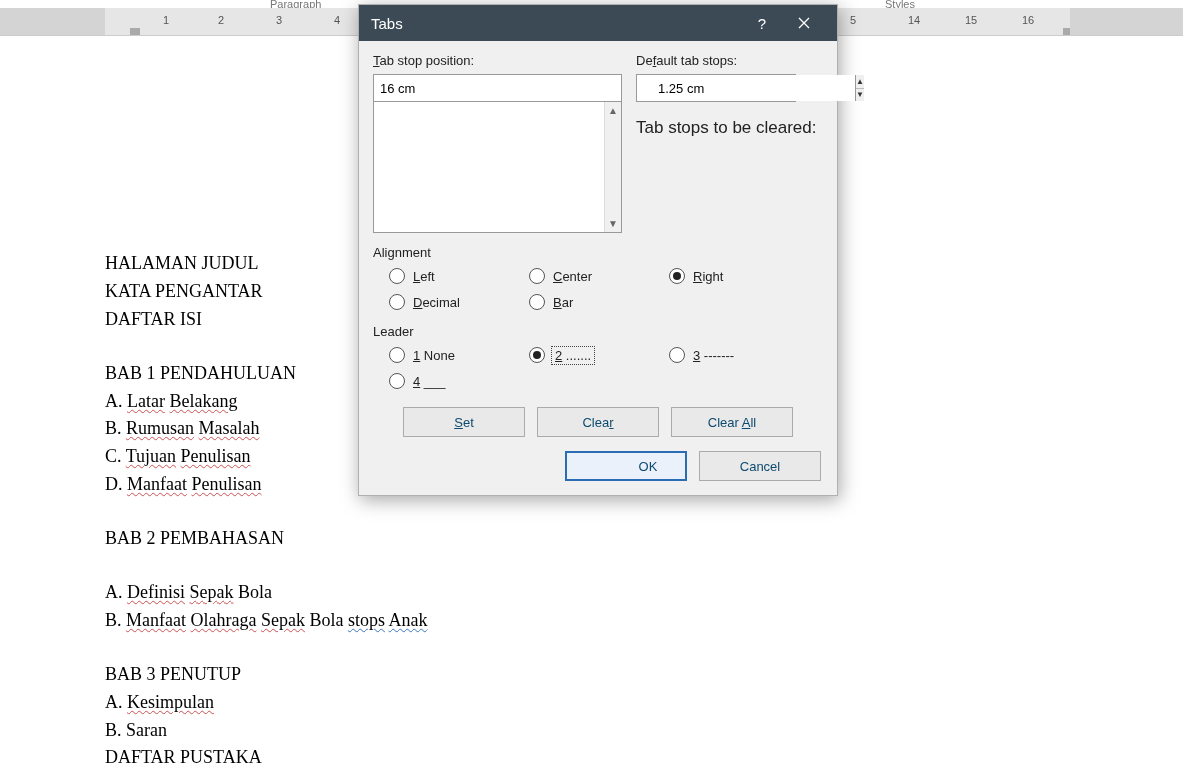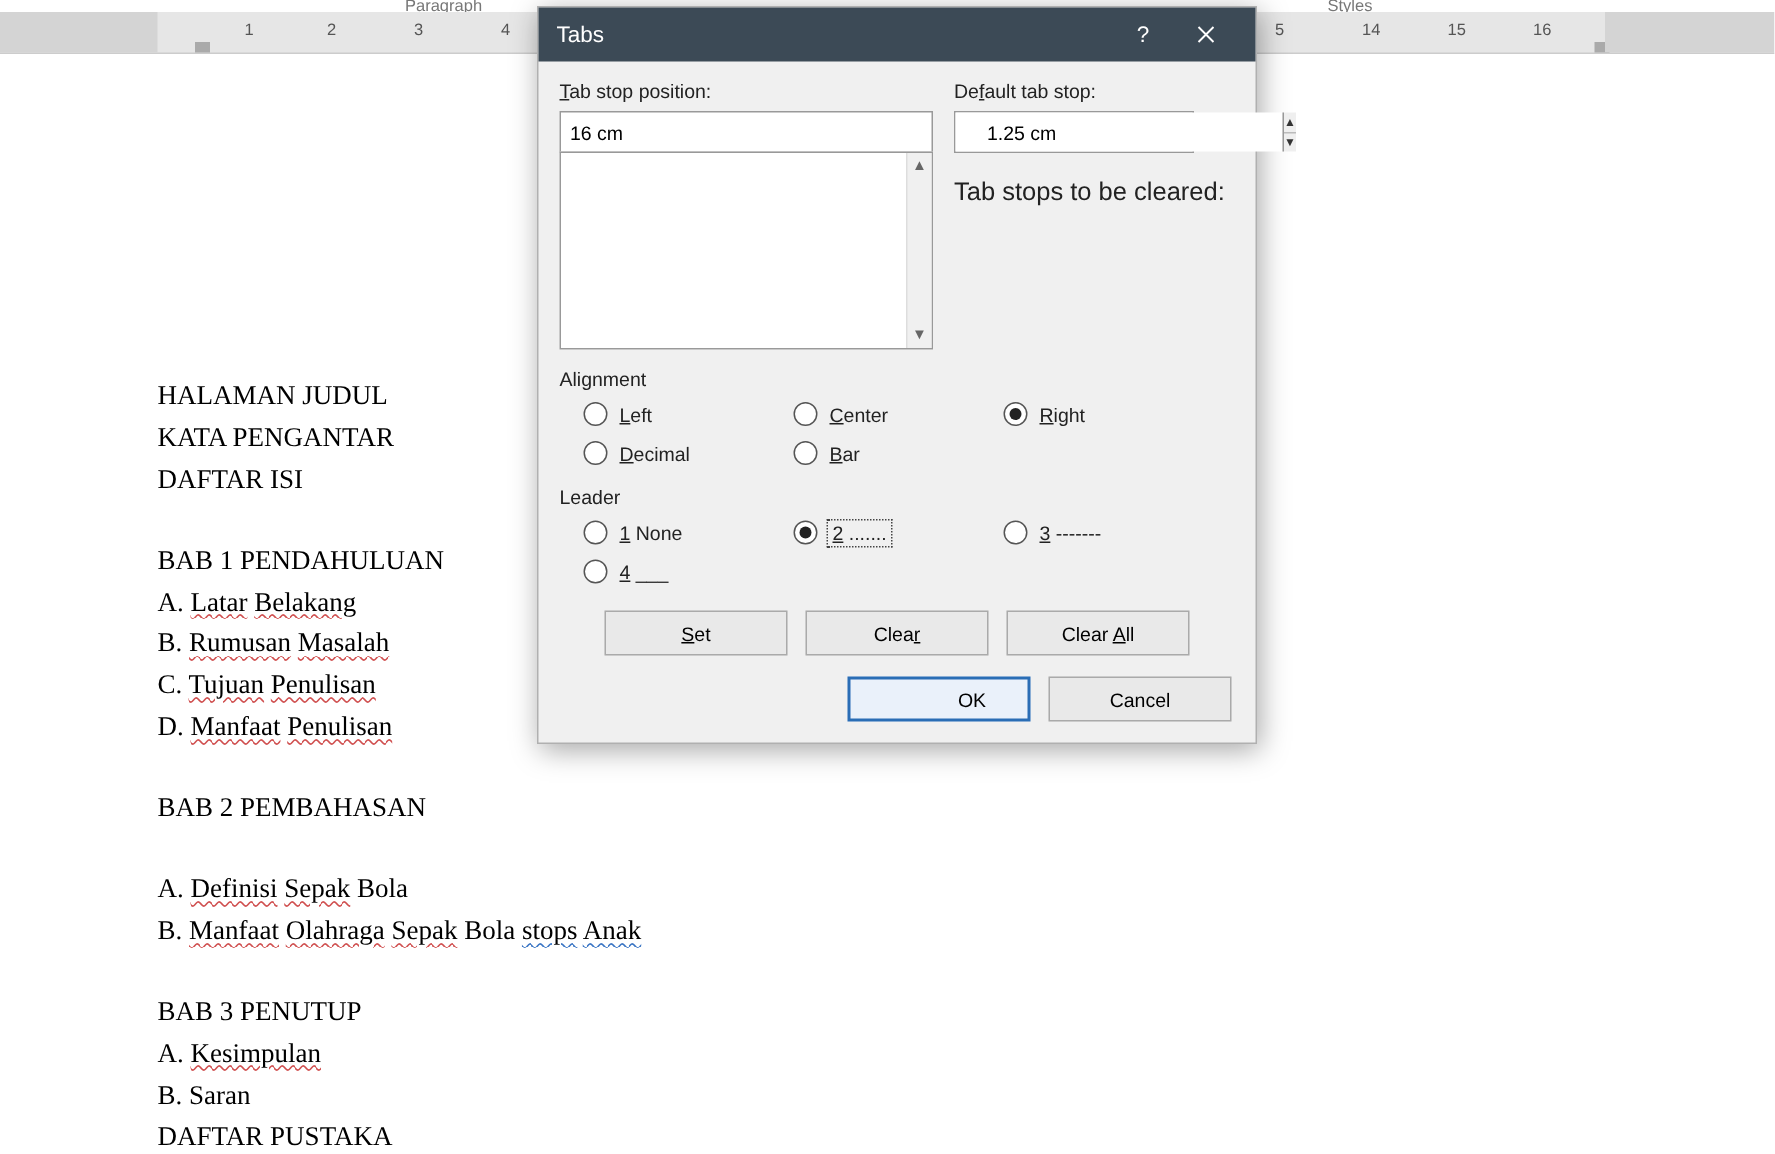--- a/index.html
+++ b/index.html
@@ -146,21 +146,21 @@
   }
   .radio-circle.checked::after {
     content:""; width:8px; height:8px; border-radius:50%; background:#222;
   }
   .radio-focus {
     outline:1px dotted #444; outline-offset:1px; padding:0 2px;
   }
   .btn-row { display:flex; gap:12px; margin-top:16px; justify-content:center;}
   .btn {
     width:122px; height:30px; border:1px solid #aaa; background:#e9e9e9;
-    display:flex; align-items:center; justify-content:center; font-size:13px; color:#000000;
+    display:flex; align-items:center; justify-content:center; font-size:13px; color:#0c4a6e;
   }
   .btn-row.bottom { justify-content:flex-end; margin-top:14px; padding-right:2px;}
   .btn.primary { border:2px solid #2a6db5; background:#eaf1fa;padding-left:44px; }
 </style>
 </head>
 <body>
 
 <div class="ribbon-label-top" style="left:270px;">Paragraph</div>
 <div class="ribbon-label-top" style="left:885px;">Styles</div>
 
@@ -226,21 +226,21 @@
         <input class="txt-input" value="16 cm" style="">
         <div class="listbox">
           <div class="list-scroll">
             <div class="scroll-arrow">▲</div>
             <div class="scroll-arrow">▼</div>
           </div>
         </div>
       </div>
       <div class="col">
         <div class="lbl">
-          <span>De</span><span class="underline-letter">f</span><span>ault tab stop:</span>
+          <span>De</span><span class="underline-letter">f</span><span>ault tab stops:</span>
         </div>
         <div class="spinner-wrap">
           <input value="1.25 cm" style="">
           <div class="spinner-btns">
             <div>▲</div>
             <div>▼</div>
           </div>
         </div>
         <div class="cleared-lbl">Tab stops to be cleared:</div>
       </div>

